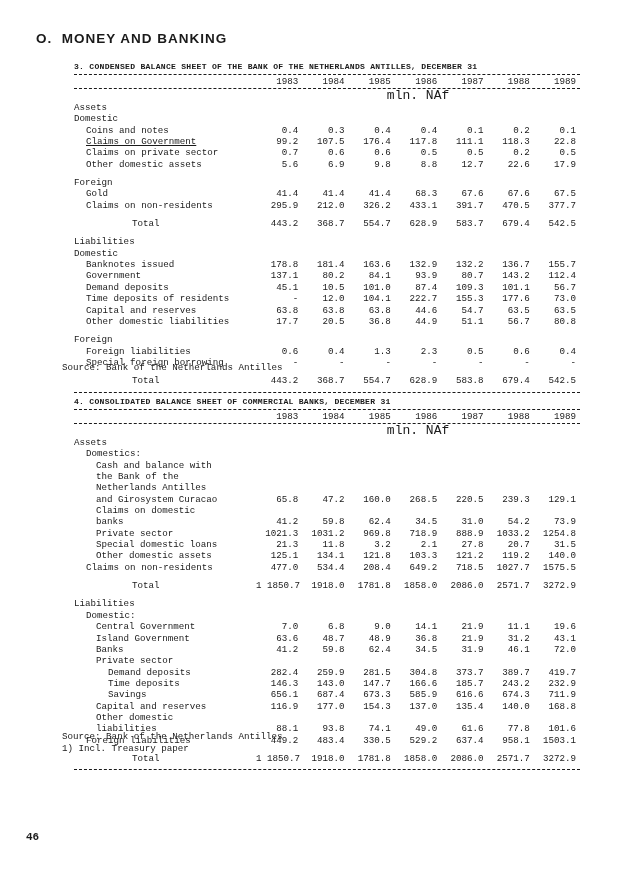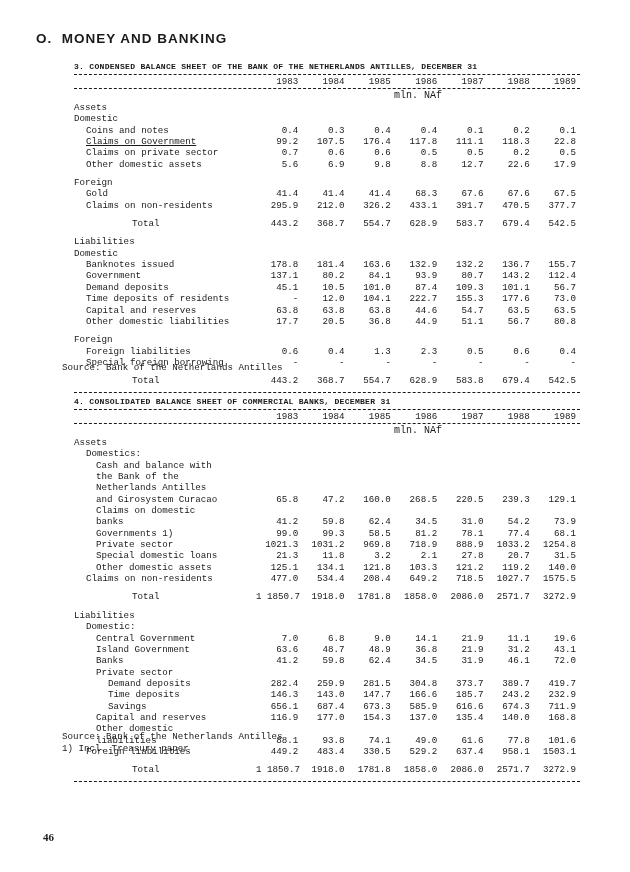--- a/index.html
+++ b/index.html
@@ -83,44 +83,44 @@
   }
   td.num {
     text-align: right;
     padding-right: 4px !important;
     font-variant-numeric: tabular-nums;
   }
   td.lbl { text-align: left; white-space: pre; }
 
   .units-row td {
     text-align: center;
-    font-size: 10px;
+    font-size: 13px;
     line-height: 13px;
   }
   .units-cell { }
 
   tr.gap td { height: 7px; line-height: 7px; font-size: 0; }
 
   .total-lbl { padding-left: 58px !important; }
 
   .source {
     position: absolute;
     left: 62px;
     font-size: 9.2px;
     line-height: 11.6px;
     white-space: pre;
   }
   #source3 { top: 362px; }
   #source4 { top: 731px; }
 
   .page-num {
     position: absolute;
-    left: 43px;
+    left: 26px;
     top: 831px;
-    font-family: Liberation Serif, serif;
+    font-family: Liberation Mono, monospace;
     font-size: 11px;
     font-weight: 700;
   }
 </style>
 </head>
 <body>
 
 <div class="page">
 
   <div class="section-head">O.  MONEY AND BANKING</div>
@@ -511,30 +511,20 @@
             <td class="lbl" style="padding-left: 22px;">banks</td>
             <td class="num">41.2</td>
             <td class="num">59.8</td>
             <td class="num">62.4</td>
             <td class="num">34.5</td>
             <td class="num">31.0</td>
             <td class="num">54.2</td>
             <td class="num">73.9</td>
           </tr>
           <tr>
-            <td class="lbl" style="padding-left: 22px;">Governments 1)</td>
-            <td class="num">99.0</td>
-            <td class="num">99.3</td>
-            <td class="num">58.5</td>
-            <td class="num">81.2</td>
-            <td class="num">78.1</td>
-            <td class="num">77.4</td>
-            <td class="num">68.1</td>
-          </tr>
-          <tr>
             <td class="lbl" style="padding-left: 22px;">Private sector</td>
             <td class="num">1021.3</td>
             <td class="num">1031.2</td>
             <td class="num">969.8</td>
             <td class="num">718.9</td>
             <td class="num">888.9</td>
             <td class="num">1033.2</td>
             <td class="num">1254.8</td>
           </tr>
           <tr>

